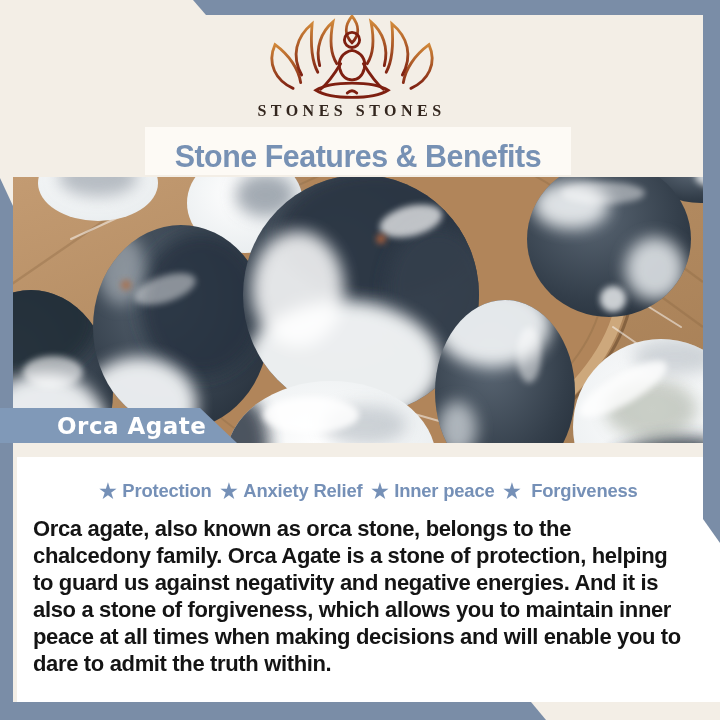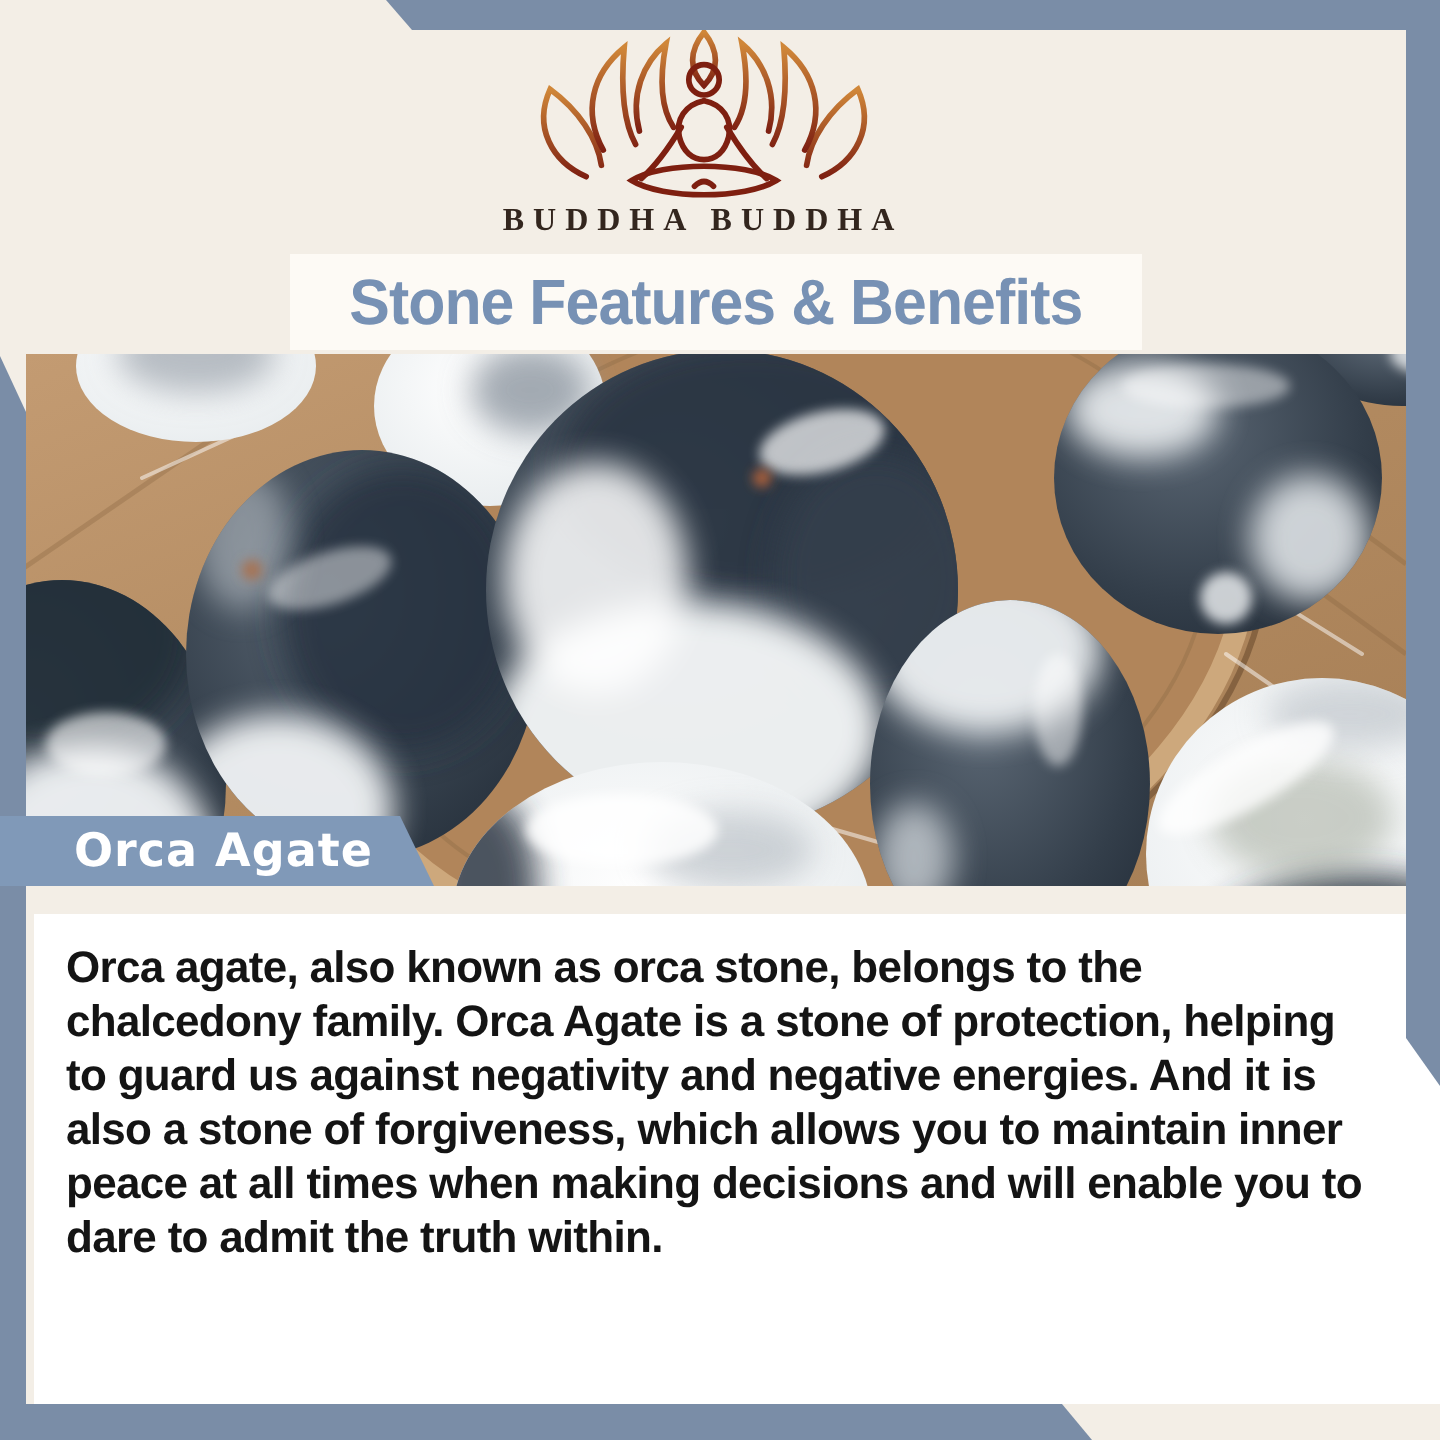--- a/index.html
+++ b/index.html
@@ -20,33 +20,33 @@
   
   .header{position:absolute;left:0;top:0;width:703px;text-align:center;z-index:2;}
   .logo-svg{display:block;margin:14px auto 0 auto;}
   .brand-name{
     font-family:"Liberation Serif",serif;font-size:16px;font-weight:600;
     letter-spacing:4.5px;color:#33261e;margin-top:2px;
   }
   
   .title-banner{
     position:absolute;left:145px;top:127px;width:426px;height:48px;
-    background:#fdfaf5;display:flex;align-items:center;justify-content:center;z-index:2;
+    background:#fdfaf5;display:flex;align-items:flex-end;justify-content:center;z-index:2;
   }
   .title-banner .title-text{
     display:inline-block;font-size:32px;font-weight:bold;color:#7791b4;
     letter-spacing:-0.5px;transform:scaleX(.95);white-space:nowrap;
   }
   
   .photo{position:absolute;left:13px;top:177px;width:690px;height:266px;overflow:hidden;z-index:1;}
   
   .stone-banner{
     position:absolute;left:0;top:408px;width:217px;height:35px;background:#8099b8;
     clip-path:polygon(0 0,200px 0,100% 100%,0 100%);z-index:7;
-    display:flex;align-items:center;
+    display:flex;align-items:center;padding-left:20px;
   }
   .stone-banner .stone-name{
     font-family:"DejaVu Sans",sans-serif;font-weight:bold;font-size:23px;
     color:#ffffff;padding-left:37px;letter-spacing:.5px;
   }
   
   .content{position:absolute;left:17px;top:457px;width:703px;height:245px;background:#ffffff;z-index:3;}
   .benefits{margin-top:21px;text-align:center;color:#7590b7;white-space:nowrap;}
   .benefits-inner{display:inline-block;transform:scaleX(.97);font-weight:bold;font-size:19px;letter-spacing:-0.2px;}
   .benefits .star{font-size:20px;margin:0 6px 0 9px;position:relative;top:1px;}
@@ -84,21 +84,21 @@
 
       <g fill="none" stroke="#7e1f10" stroke-width="3" stroke-linecap="round">
         <circle cx="100" cy="27" r="8"></circle>
         <path d="M100,38 C90,40 85,48 87,57 C89,65 94,69 100,69 C106,69 111,65 113,57 C115,48 110,40 100,38"></path>
         <path d="M88,52 C82,62 76,71 67,79"></path>
         <path d="M112,52 C118,62 124,71 133,79"></path>
         <path d="M62,80 C78,70 122,70 138,80 C122,90 78,90 62,80 Z"></path>
         <path d="M95,83 q5,-5 10,0"></path>
       </g>
     </svg>
-    <div class="brand-name">BUDDHA BUDDHA</div>
+    <div class="brand-name">STONES STONES</div>
   </div>
 
   <div class="title-banner">
     <span class="title-text">Stone Features &amp; Benefits</span>
   </div>
 
   <div class="photo">
     <svg width="690" height="266" viewBox="0 0 690 266">
       <defs>
         <linearGradient id="wood" x1="0" y1="0" x2="1" y2="1">
@@ -246,20 +246,25 @@
         </g>
       </g>
     </svg>
   </div>
 
   <div class="stone-banner">
     <span class="stone-name">Orca Agate</span>
   </div>
 
   <div class="content">
+    <div class="benefits">
+      <span class="benefits-inner">
+        <span class="star">★</span><span>Protection</span><span class="star">★</span><span>Anxiety Relief</span><span class="star">★</span><span>Inner peace</span><span class="star">★</span> <span>Forgiveness</span>
+      </span>
+    </div>
     <p class="description">Orca agate, also known as orca stone, belongs to the chalcedony family. Orca Agate is a stone of protection, helping to guard us against negativity and negative energies. And it is also a stone of forgiveness, which allows you to maintain inner peace at all times when making decisions and will enable you to dare to admit the truth within.</p>
   </div>
 
   <div class="ribbon ribbon-top"></div>
   <div class="ribbon ribbon-right"></div>
   <div class="ribbon ribbon-left"></div>
   <div class="ribbon ribbon-bottom"></div>
 
 </div>
 

